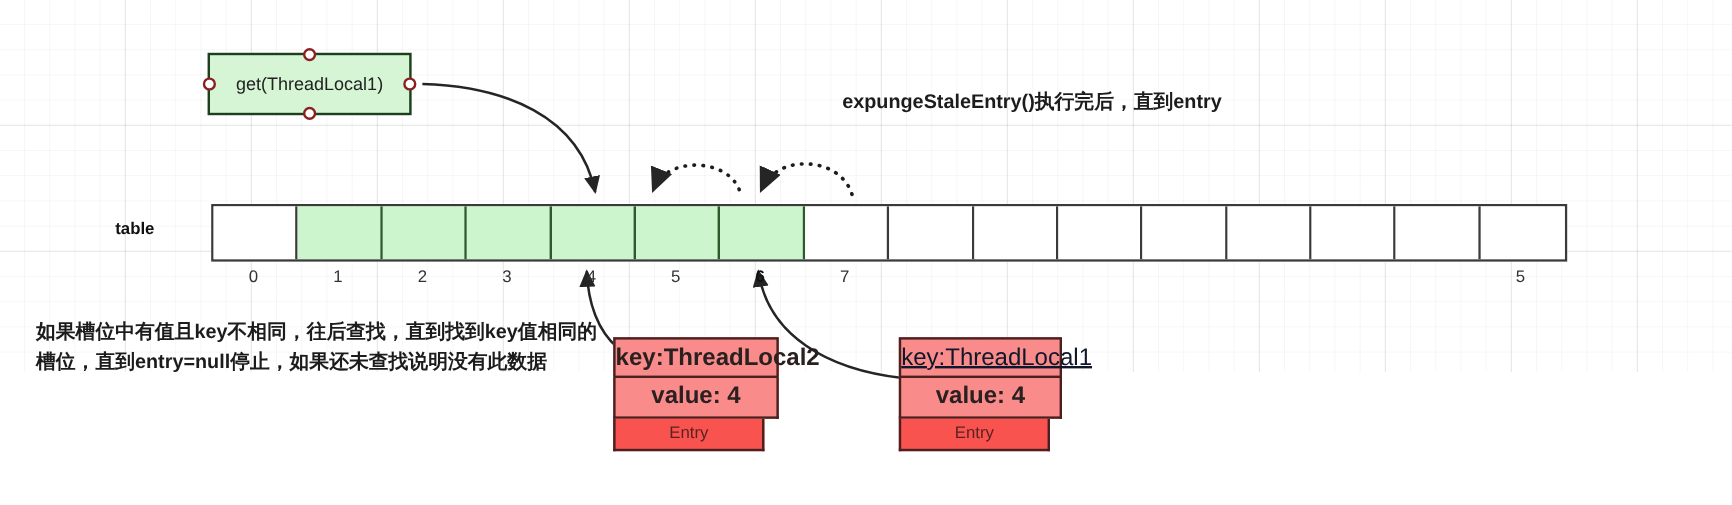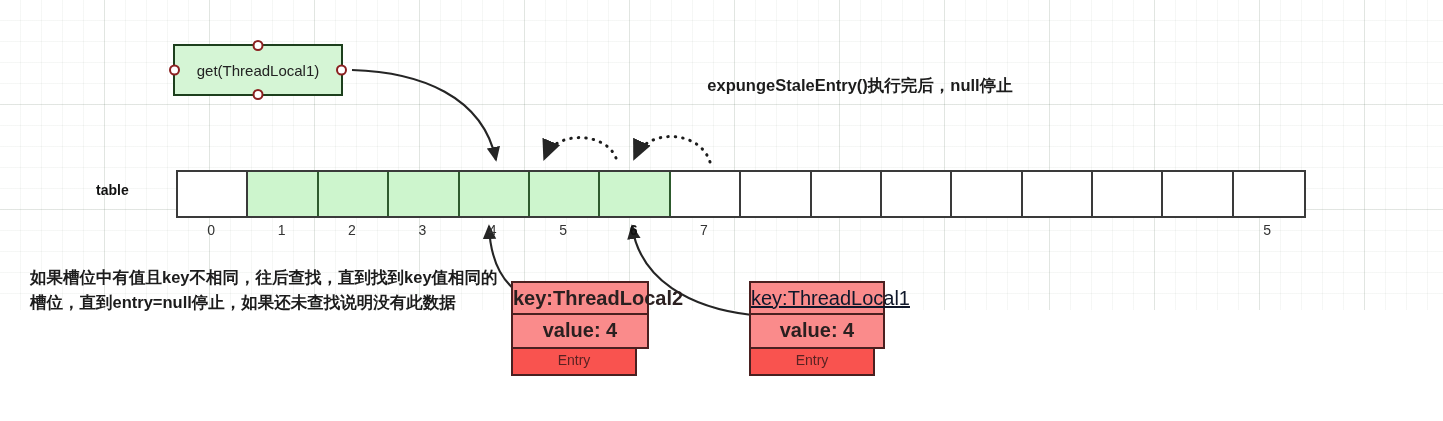--- a/index.html
+++ b/index.html
@@ -200,21 +200,21 @@
   </svg>
 
   <div id="get-box">
     <span class="label">get(ThreadLocal1)</span>
     <span class="handle left"></span>
     <span class="handle right"></span>
     <span class="handle top"></span>
     <span class="handle bottom"></span>
   </div>
 
-  <div id="note-expunge">expungeStaleEntry()执行完后，null停止</div>
+  <div id="note-expunge">expungeStaleEntry()执行完后，直到entry</div>
 
   <div id="note-lookup">如果槽位中有值且key不相同，往后查找，直到找到key值相同的槽位，直到entry=null停止，如果还未查找说明没有此数据</div>
 
   <div id="table-label">table</div>
 
   <div id="array">
       <div class="cell"></div>
       <div class="cell filled"></div>
       <div class="cell filled"></div>
       <div class="cell filled"></div>

